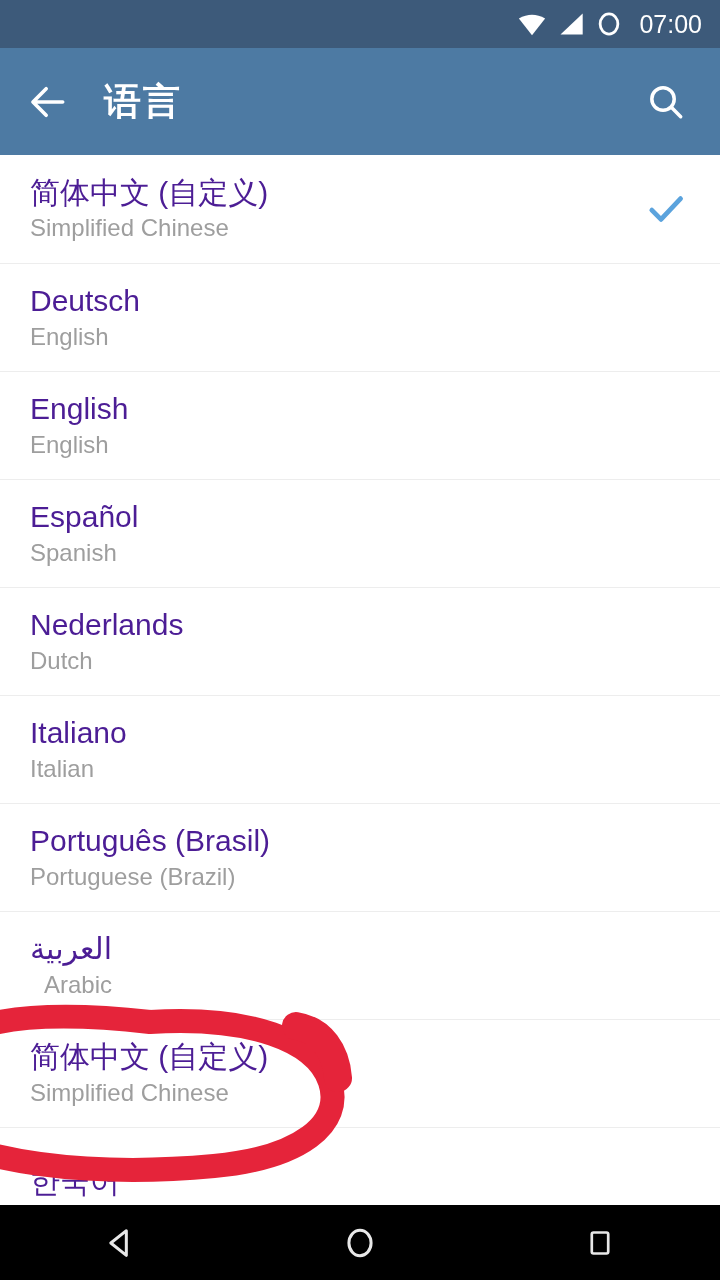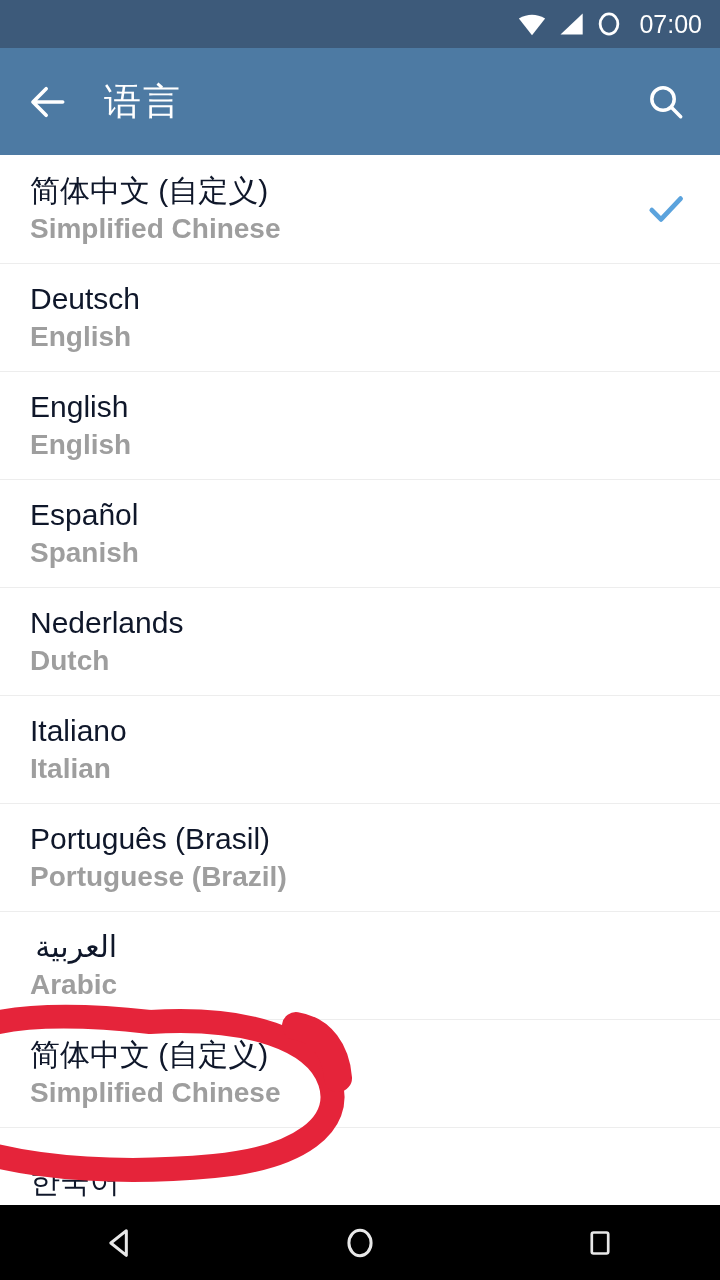--- a/index.html
+++ b/index.html
@@ -44,21 +44,21 @@
     z-index:5;
   }
   #back-button {
     width:96px; height:107px;
     display:flex; align-items:center; justify-content:center;
     cursor:pointer;
   }
   #app-bar-title {
     color:#ffffff;
     font-size:37px;
-    font-weight:400;
+    font-weight:700;
     letter-spacing:2px;
     margin-left:8px;
     flex:1;
   }
   #search-button {
     width:92px; height:107px;
     display:flex; align-items:center; justify-content:center;
     cursor:pointer;
     margin-right:8px;
   }
@@ -78,31 +78,31 @@
     padding:0 28px 0 30px;
     display:flex;
     align-items:center;
     justify-content:space-between;
     background:#ffffff;
   }
   .list-row + .list-row { border-top:1px solid #ededed;padding-left:30px; }
   .row-texts { display:flex; flex-direction:column; justify-content:center; }
   .row-title {
     font-size:30px;
-    color:#0f172a;
+    color:#4c1d95;
     line-height:1.18;
     font-weight:400;
     white-space:nowrap;
   }
   .row-subtitle {
-    font-size:28px;
+    font-size:24px;
     color:#9e9e9e;
     line-height:1.2;
     margin-top:4px;
-    font-weight:700;
+    font-weight:400;
     white-space:nowrap;
   }
   .row-title.rtl, .row-subtitle.rtl { direction:rtl; text-align:right; }
   .row-check { width:52px; display:flex; align-items:center; justify-content:center; }
   .row-check.hidden { visibility:hidden; }
 
   
   #annotation-layer {
     position:absolute; top:0; left:0;
     width:720px; height:1280px;

